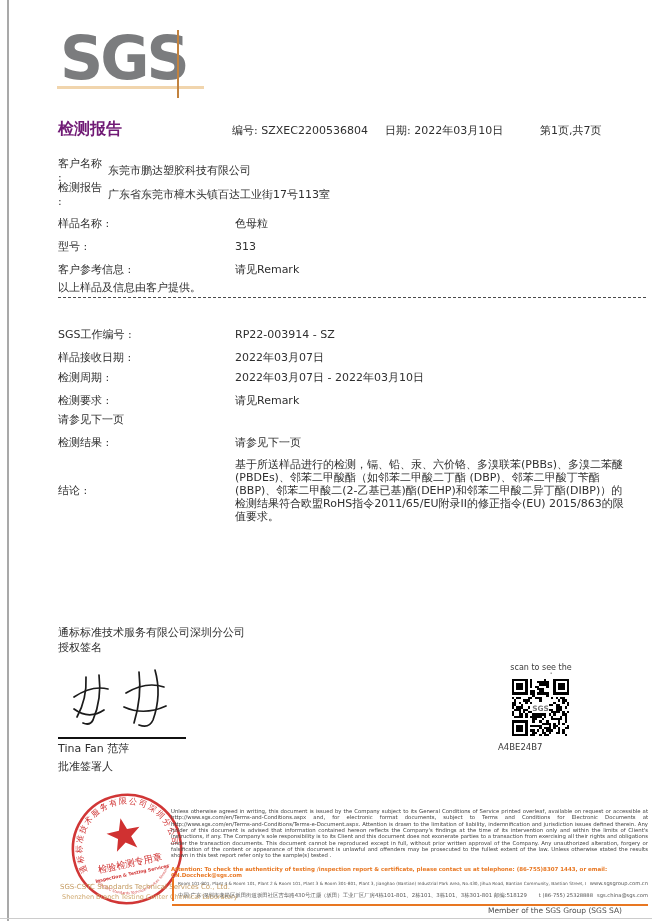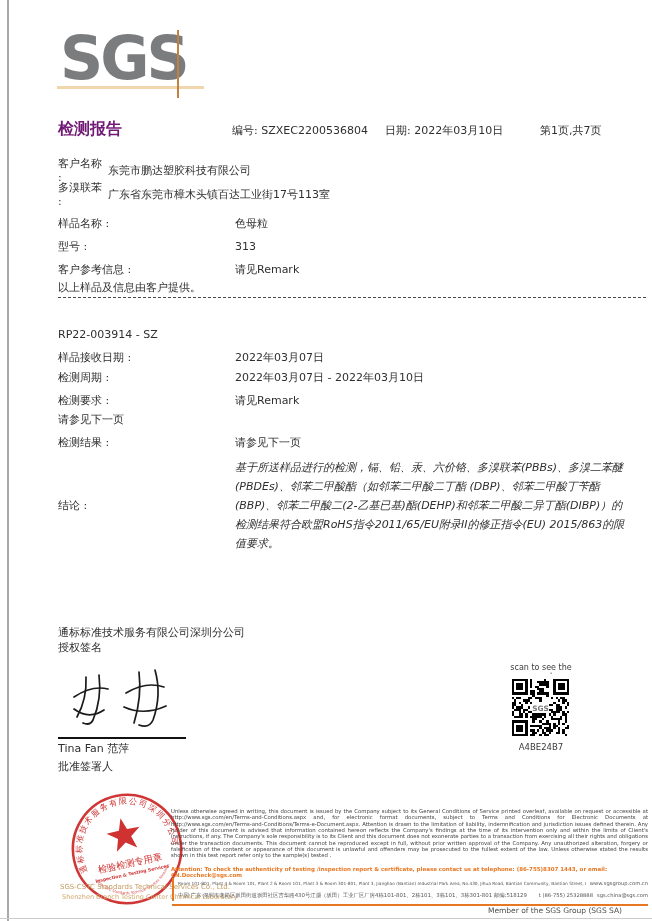--- a/index.html
+++ b/index.html
@@ -16,32 +16,32 @@
 
   .title{position:absolute;left:58px;top:119px;font-size:16px;font-weight:bold;color:#701a75;}
   .hdr-item{position:absolute;top:123px;font-size:11px;color:#2f2f2f;}
 
   
   .row{position:absolute;left:58px;right:22px;display:flex;font-size:11px;
        line-height:1.25;color:#2f2f2f;align-items:center;}
   .lbl-sm{flex:0 0 50px;}
   .lbl-lg{flex:0 0 177px;}
   .val{flex:1;}
-  .conclusion{width:392px;max-width:392px;line-height:19px;font-style:italic;}
+  .conclusion{width:392px;max-width:392px;line-height:13px;}
   .dashline{position:absolute;left:58px;right:6px;border-top:1.5px dashed #4a4a4a;}
 
   
   .sig-line{position:absolute;left:58px;top:737px;width:128px;height:1.5px;background:#111;}
   .sig-svg{position:absolute;left:62px;top:663px;}
 
   
   .qr-caption{position:absolute;left:498px;top:663px;width:86px;text-align:center;
               font-size:8px;color:#3a3a3a;}
   .qr-box{position:absolute;left:507px;top:674px;width:67px;height:67px;}
-  .qr-id{position:absolute;left:498px;top:742px;width:86px;text-align:center;
+  .qr-id{position:absolute;left:498px;top:742px;width:86px;text-align:left;
          font-size:8.5px;color:#3a3a3a;}
 
   
   .stamp{position:absolute;left:68px;top:790px;transform:rotate(-12deg);}
   .stamp-co1{position:absolute;left:60px;top:883px;font-size:7px;color:#c49a60;white-space:nowrap;}
   .stamp-co2{position:absolute;left:62px;top:893px;font-size:6.5px;color:#cfa86e;white-space:nowrap;text-align:right;}
 
   .legal{position:absolute;left:171px;top:808px;width:477px;font-size:5.35px;
          line-height:6.35px;color:#454545;text-align:justify;}
   .attention{position:absolute;left:171px;top:865.5px;width:477px;font-size:5.5px;
@@ -69,41 +69,42 @@
   <div class="title">检测报告</div>
   <span class="hdr-item" style="left:232px"><span>编号:</span> <span>SZXEC2200536804</span></span>
   <span class="hdr-item" style="left:385px"><span>日期:</span> <span>2022年03月10日</span></span>
   <span class="hdr-item" style="left:540px">第1页,共7页</span>
 
   <div class="row" style="top:157px">
     <span class="lbl-sm">客户名称 :</span>
     <span class="val">东莞市鹏达塑胶科技有限公司</span>
   </div>
   <div class="row" style="top:181px">
-    <span class="lbl-sm">多溴联苯 :</span>
+    <span class="lbl-sm">检测报告 :</span>
     <span class="val">广东省东莞市樟木头镇百达工业街17号113室</span>
   </div>
   <div class="row" style="top:217px">
     <span class="lbl-lg">样品名称 :</span>
     <span class="val">色母粒</span>
   </div>
   <div class="row" style="top:240px">
     <span class="lbl-lg">型号 :</span>
     <span class="val">313</span>
   </div>
   <div class="row" style="top:263px">
     <span class="lbl-lg">客户参考信息 :</span>
     <span class="val">请见Remark</span>
   </div>
   <div class="row" style="top:281px">
     <span>以上样品及信息由客户提供。</span>
   </div>
   <div class="dashline" style="top:297px"></div>
 
   <div class="row" style="top:328px">
+    <span class="lbl-lg">SGS工作编号 :</span>
     <span class="val">RP22-003914 - SZ</span>
   </div>
   <div class="row" style="top:351px">
     <span class="lbl-lg">样品接收日期 :</span>
     <span class="val">2022年03月07日</span>
   </div>
   <div class="row" style="top:371px">
     <span class="lbl-lg">检测周期 :</span>
     <span class="val">2022年03月07日 - 2022年03月10日</span>
   </div>

